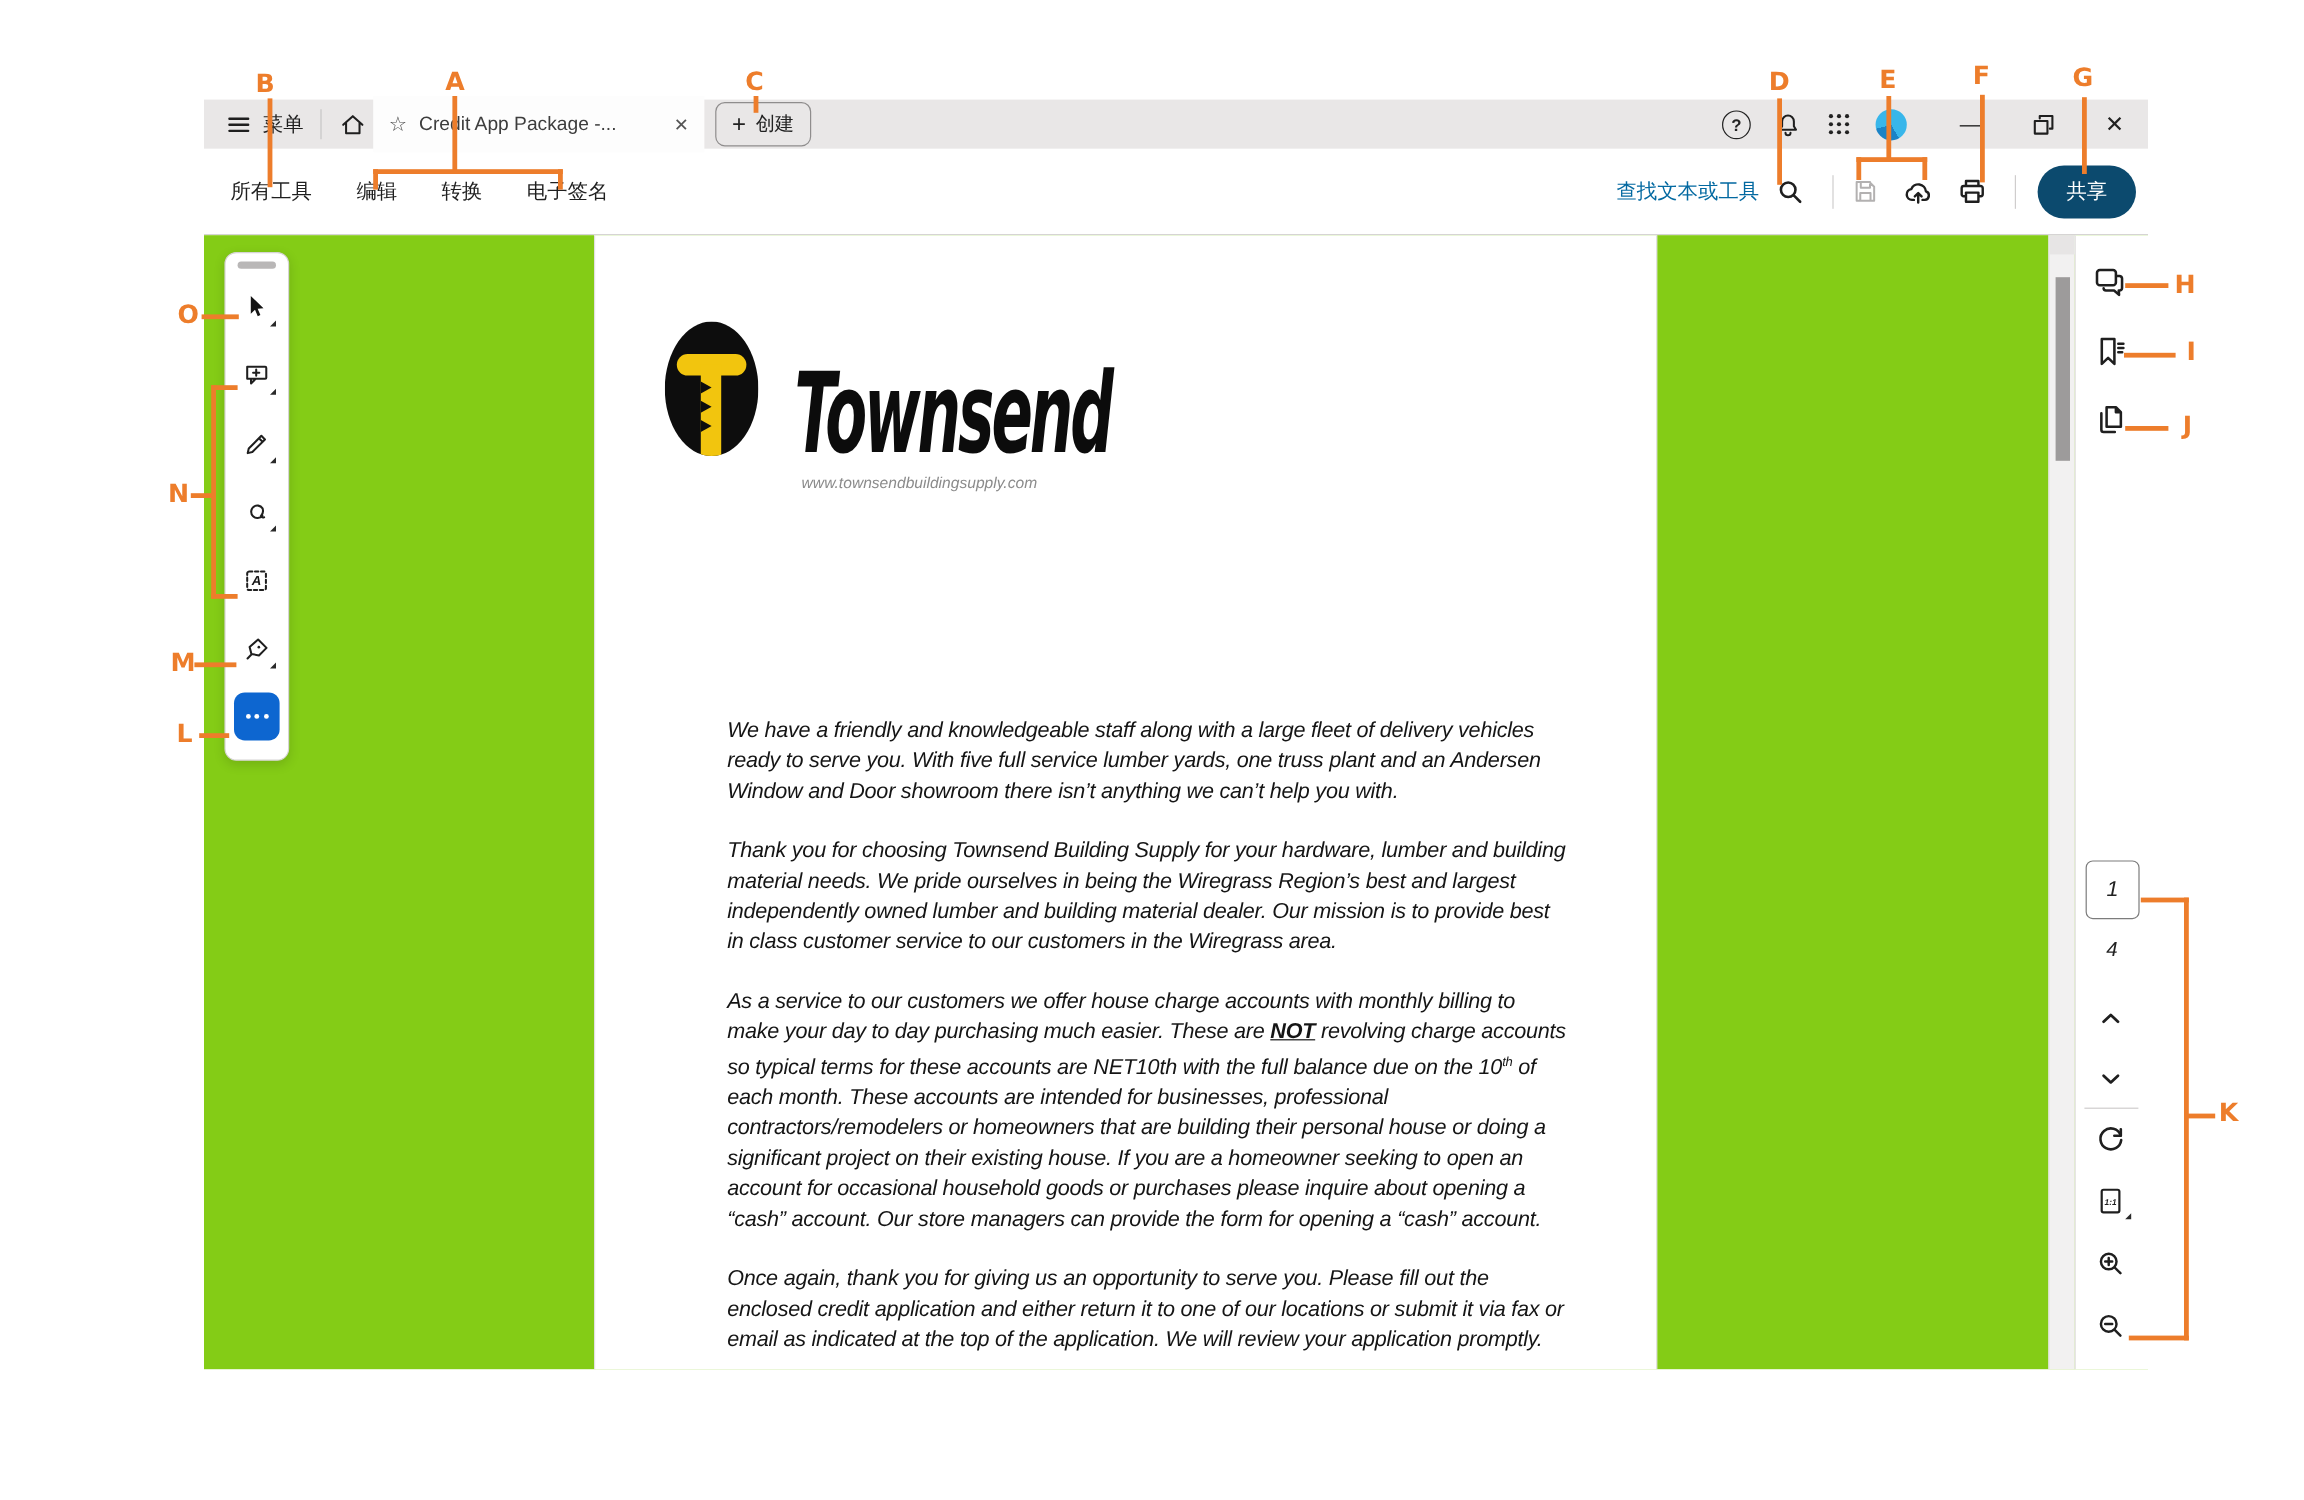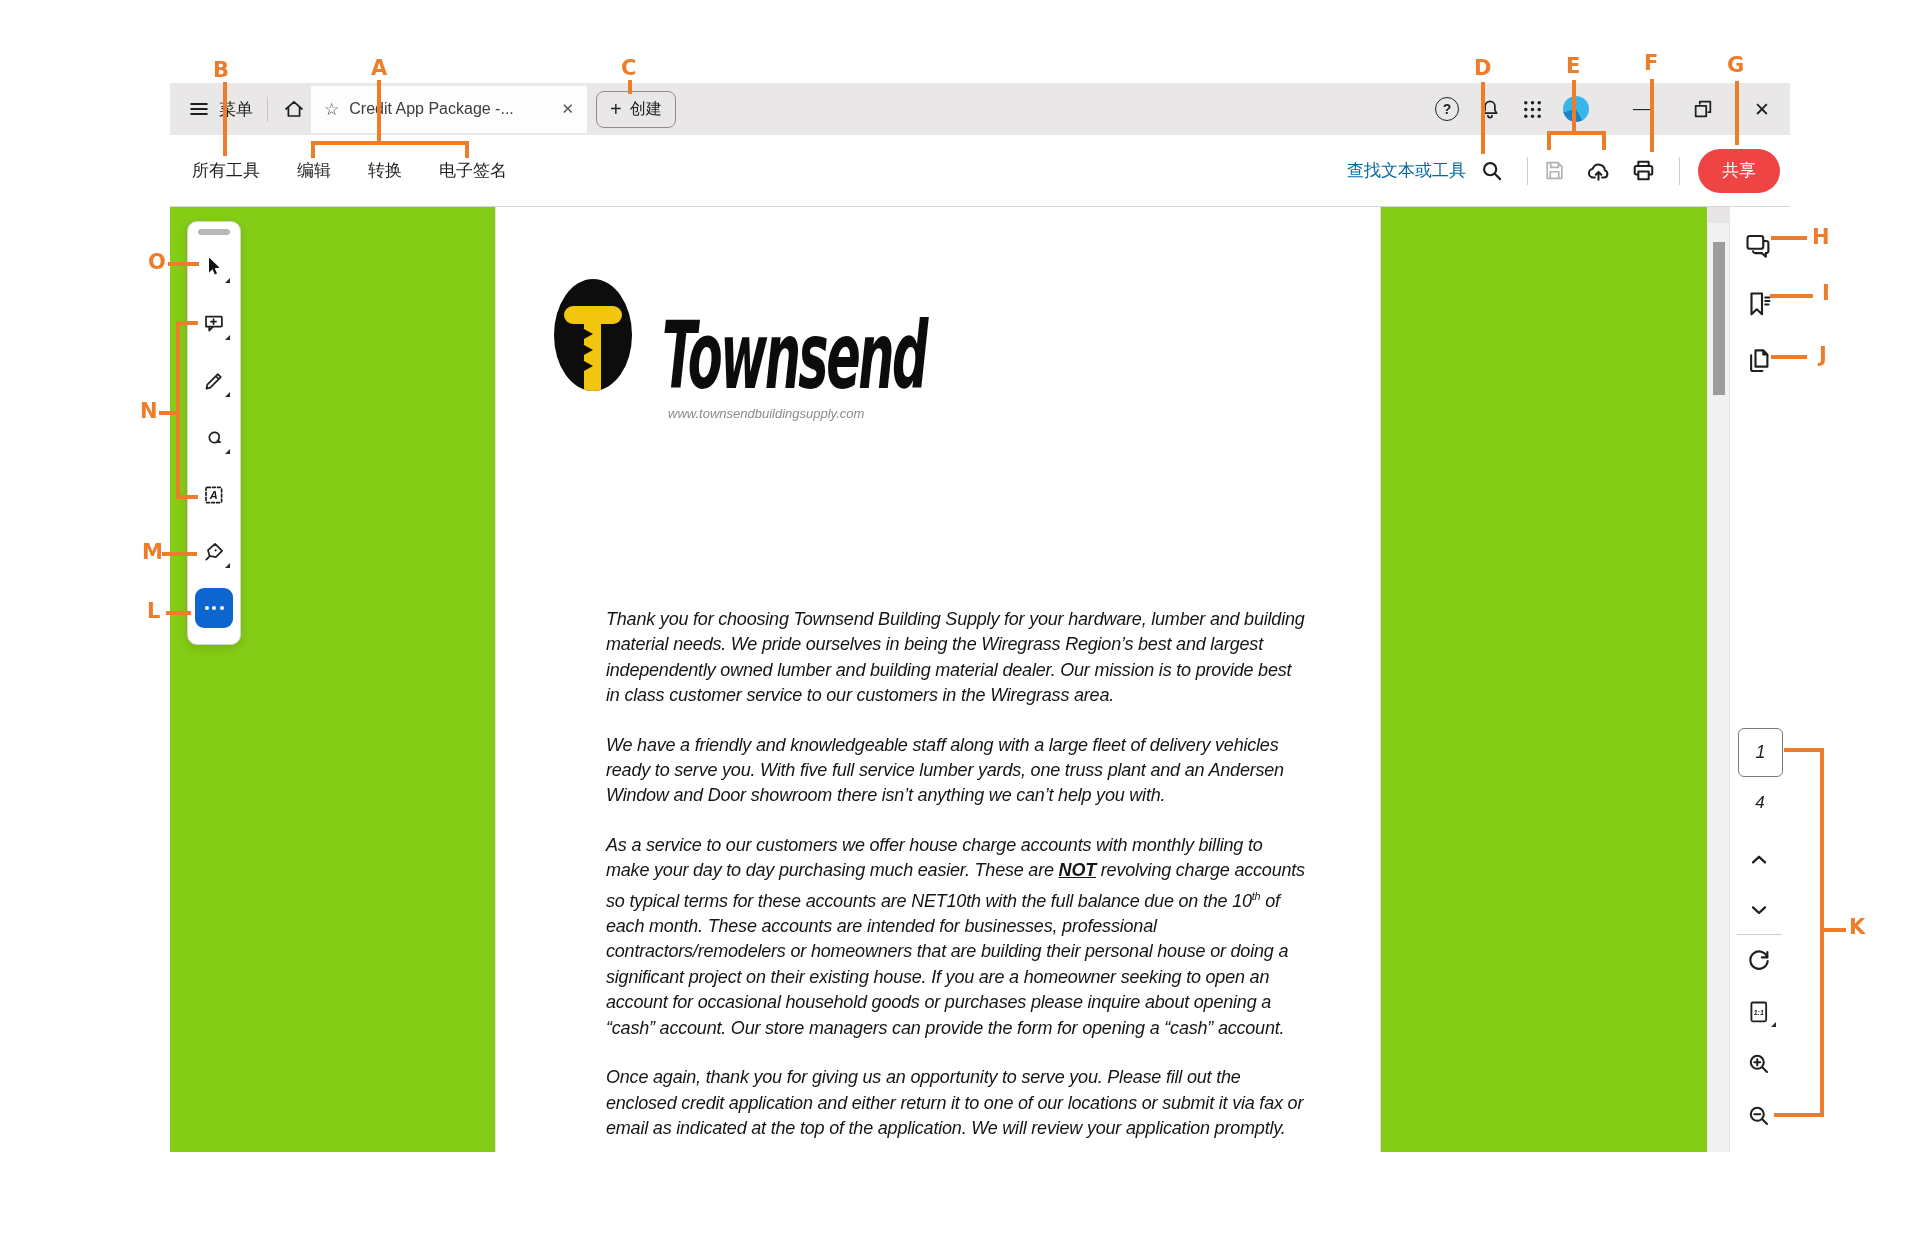--- a/index.html
+++ b/index.html
@@ -1,20 +1,20 @@
 <!DOCTYPE html>
 <html><head>
 <meta charset="utf-8">
 <style>
   html,body{margin:0;padding:0;background:#fff;}
   .canvas{position:relative;width:1920px;height:1250px;background:#fff;overflow:hidden;
           font-family:"Liberation Sans",sans-serif;color:#1f1f1f;}
   .window{position:absolute;left:170px;top:83px;width:1620px;height:1065px;background:#fff;}
   
-  .row1{height:52px;background:#e9e7e7;display:flex;align-items:center;padding-left:18px;box-sizing:border-box;}
+  .row1{height:41px;background:#e9e7e7;display:flex;align-items:center;padding-left:18px;box-sizing:border-box;}
   .menu-btn{display:flex;align-items:center;gap:9px;font-size:17px;color:#1f1f1f;}
   .vdiv{width:1px;height:25px;background:#c7c5c5;margin:0 14px;}
   .icon-btn{display:flex;align-items:center;justify-content:center;}
   .tab{height:47px;background:#fdfdfd;display:flex;align-items:center;padding:0 13px;margin-left:5px;width:276px;box-sizing:border-box;}
   .tab-star{font-size:17px;color:#4a4a4a;}
   .tab-title{font-size:16px;color:#3d3d3d;flex:1;margin:0 10px;white-space:nowrap;overflow:hidden;}
   .tab-close{font-size:15px;color:#555;}
   .create-btn{margin-left:9px;height:35px;border:1.5px solid #8f8d8d;border-radius:8px;display:flex;align-items:center;
               padding:0 13px;gap:8px;font-size:16px;color:#222;background:transparent;}
   .create-plus{font-size:20px;line-height:1;color:#222;}
@@ -27,21 +27,21 @@
   .ctl-restore{margin-left:42px;}
   .ctl-close{margin-left:40px;font-size:19px;color:#222;}
   
   .row2{height:72px;background:#fff;border-bottom:1px solid #d6d4d4;display:flex;align-items:center;
         padding:0 10px 0 22px;box-sizing:border-box;}
   .tb-item{font-size:17px;color:#1f1f1f;margin-right:37px;}
   .tb-right{margin-left:auto;display:flex;align-items:center;}
   .find-label{font-size:17px;color:#0369a1;margin-right:13px;}
   .tb-ic{margin-right:18px;display:flex;align-items:center;justify-content:center;}
   .tb-div{width:1px;height:28px;background:#cfcdcd;margin:0 14px 0 4px;}
-  .share-btn{height:44px;border-radius:22px;background:#ef4444;color:#fff;font-size:17px;display:flex;
+  .share-btn{height:44px;border-radius:22px;background:#0c4a6e;color:#fff;font-size:17px;display:flex;
              align-items:center;padding:0 24px;margin-left:4px;}
   
   .content{position:relative;height:945px;background:#84cc16;font-style:italic;}
   .page{position:absolute;left:325px;top:0;width:886px;height:945px;background:#fff;
         border-left:1px solid #e2e0e0;border-right:1px solid #e2e0e0;box-sizing:border-box;}
   
   .brand-name{position:absolute;left:166px;top:94px;font-size:62px;font-weight:bold;color:#0c0c0c;
               letter-spacing:-3px;transform:scale(.82,1.5);transform-origin:left top;white-space:nowrap;
               font-family:"DejaVu Sans",sans-serif;}
   .brand-addr{position:absolute;left:172px;top:172px;font-size:17px;color:#3c3c3c;white-space:nowrap;}
@@ -191,22 +191,22 @@
             <rect x="10" y="27" width="58" height="18" rx="9" fill="#f2c50e"></rect>
             <rect x="30" y="36" width="17" height="76" fill="#f2c50e"></rect>
             <polygon points="30,50 39,55 30,60" fill="#0d0d0d"></polygon>
             <polygon points="30,66 39,71 30,76" fill="#0d0d0d"></polygon>
             <polygon points="30,82 39,87 30,92" fill="#0d0d0d"></polygon>
           </g>
         </svg>
         <div class="brand-name">Townsend</div>
         <div class="brand-url">www.townsendbuildingsupply.com</div>
         <div class="letter">
+            <p><span>We have a friendly and knowledgeable staff along with a large fleet of delivery vehicles ready to serve you.  With five full service lumber yards, one truss plant and an Andersen Window and Door showroom there isn’t anything we can’t help you with.</span></p>
             <p><span>Thank you for choosing Townsend Building Supply for your hardware, lumber and building material needs.  We pride ourselves in being the Wiregrass Region’s best and largest independently owned lumber and building material dealer.  Our mission is to provide best in class customer service to our customers in the Wiregrass area.</span></p>
-            <p><span>We have a friendly and knowledgeable staff along with a large fleet of delivery vehicles ready to serve you.  With five full service lumber yards, one truss plant and an Andersen Window and Door showroom there isn’t anything we can’t help you with.</span></p>
             <p><span>As a service to our customers we offer house charge accounts with monthly billing to make your day to day purchasing much easier.  These are </span><span style="font-weight: bold; text-decoration: underline;">NOT</span><span> revolving charge accounts so typical terms for these accounts are NET10th with the full balance due on the 10</span><sup>th</sup><span> of each month.  These accounts are intended for businesses, professional contractors/remodelers or homeowners that are building their personal house or doing a significant project on their existing house.  If you are a homeowner seeking to open an account for occasional household goods or purchases please inquire about opening a “cash” account.  Our store managers can provide the form for opening a “cash” account.</span></p>
             <p><span>Once again, thank you for giving us an opportunity to serve you.  Please fill out the enclosed credit application and either return it to one of our locations or submit it via fax or email as indicated at the top of the application.  We will review your application promptly.</span></p>
           </div>
       </div>
 
       <div class="left-panel">
         <div class="drag-handle"></div>
         <div class="tool-btn first">
           <svg width="24" height="24" viewBox="0 0 24 24">
               <path fill="#141414" d="M7 2.6v14.9l3.5-3.3 2.3 5.3 2.2-1-2.3-5.2 4.9-.5z"></path>

